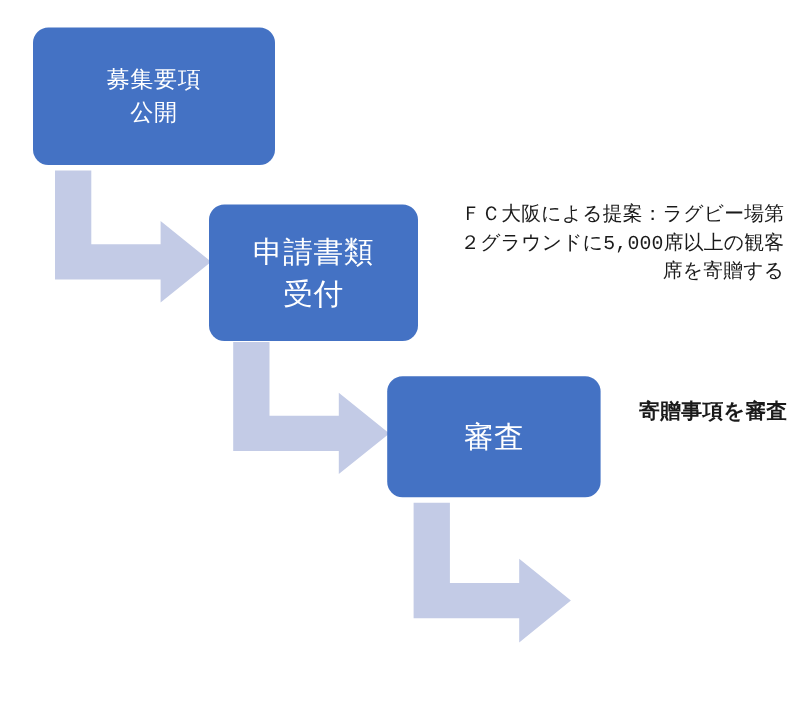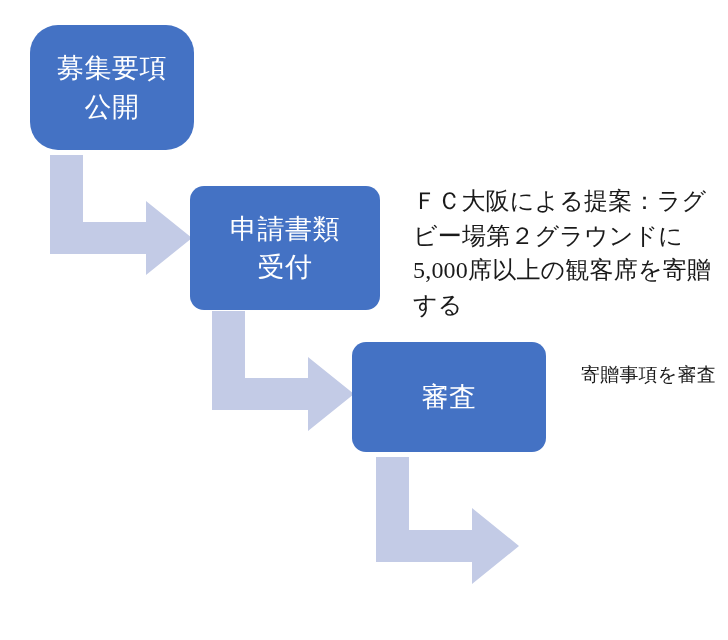--- a/index.html
+++ b/index.html
@@ -36,21 +36,21 @@
     text-align: center;
     color: #ffffff;
     font-family: "Liberation Sans", sans-serif;
     line-height: 1.42;
     letter-spacing: 0.5px;
     z-index: 3;
     white-space: pre-line;
     padding: 4px 6px;
   }
 
-  .node-1 { left: 30px;  top: 25px;  width: 164px; height: 125px; font-size: 27px; border-radius: 28px; }
+  .node-1 { left: 30px;  top: 25px;  width: 220px; height: 125px; font-size: 21px; }
   .node-2 { left: 190px; top: 186px; width: 190px; height: 124px; font-size: 27px; }
   .node-3 { left: 352px; top: 342px; width: 194px; height: 110px; font-size: 27px; }
   .node-4 { left: 516px; top: 487px; width: 196px; height: 130px; font-size: 27px; }
 
   
   #arrow-layer {
     position: absolute;
     left: 0;
     top: 0;
     width: 728px;
@@ -59,30 +59,32 @@
   }
 
   
   .note {
     position: absolute;
     color: #1a1a1a;
     z-index: 4;
     white-space: pre-line;
   }
   .note-serif {
-    font-family: Liberation Serif, serif;
-    font-size: 24px;
+    font-family: Liberation Mono, monospace;
+    font-size: 18px;
     line-height: 1.44;
     letter-spacing: 0.2px;
+    text-align: right;
   }
   .note-sans {
     font-family: "Liberation Sans", "DejaVu Sans", sans-serif;
     font-size: 19px;
     line-height: 1.55;
     letter-spacing: 0.2px;
+    font-weight: bold;
   }
 
   .note-proposal { left: 413px; top: 184px; width: 300px; }
   .note-review   { left: 581px; top: 360px; width: 140px; }
 </style>
 </head>
 <body>
 
 <div id="canvas">
 

